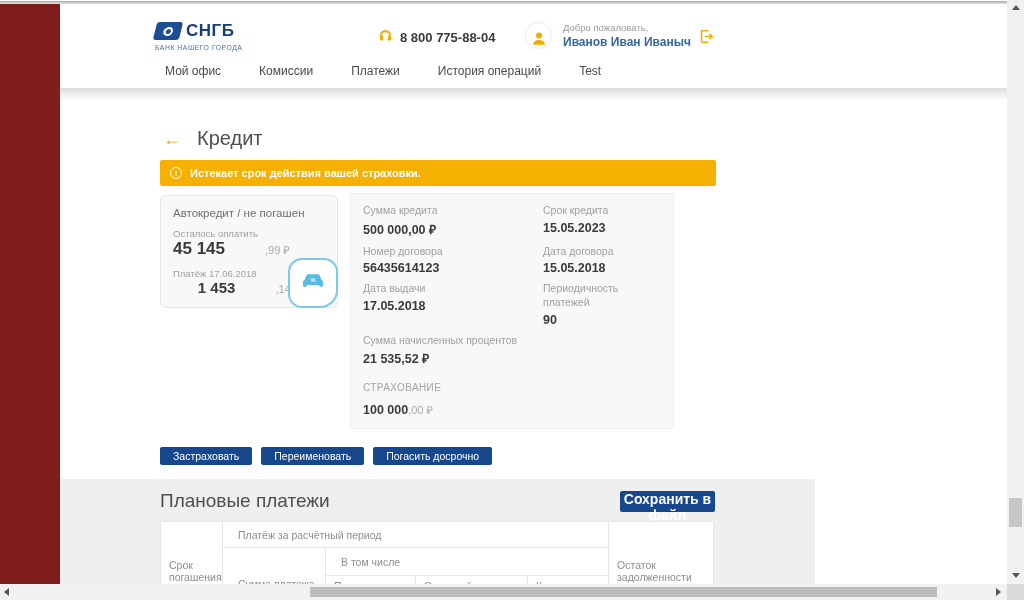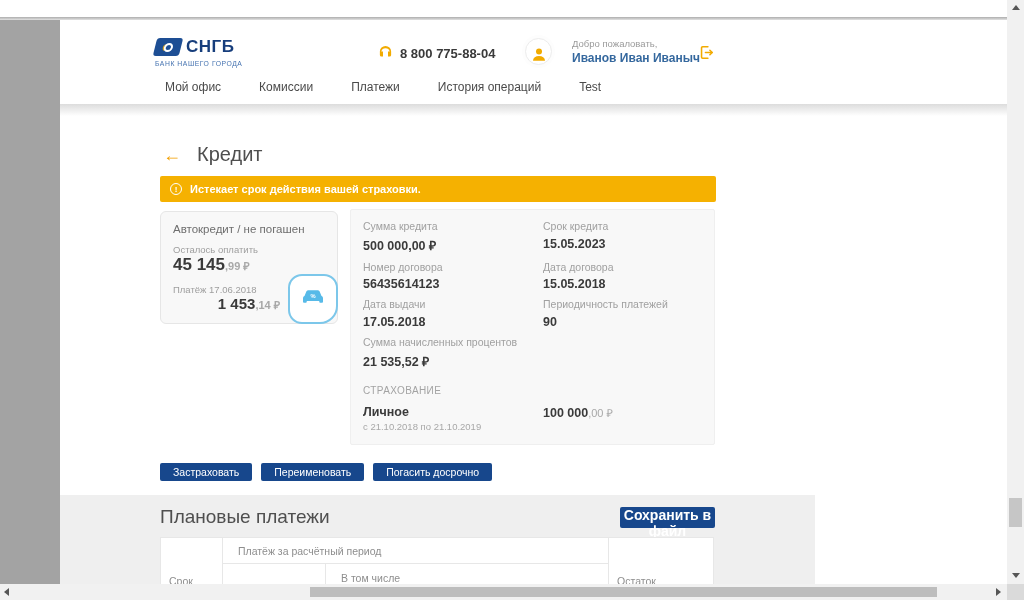--- a/index.html
+++ b/index.html
@@ -1,41 +1,41 @@
 <!DOCTYPE html>
 <html><head>
 <meta charset="utf-8">
 <style>
   * { margin:0; padding:0; box-sizing:border-box; }
   html,body { width:1024px; height:600px; overflow:hidden; background:#fff;
     font-family:"Liberation Sans", sans-serif; }
   body { position:relative; }
 
   
-  .viewport { position:absolute; left:0; top:17px; width:1007px; height:584px;
-    overflow:hidden; background:#a3a3a3; }
+  .viewport { position:absolute; left:0; top:1px; width:1007px; height:584px;
+    overflow:hidden; background:#7f1d1d; }
   .top-edge { position:absolute; left:0; top:0; width:1007px; height:3px;
     background:linear-gradient(#adadad, #e2e2e2); z-index:5; }
 
   .page { position:absolute; left:60px; top:0; width:950px; height:584px; background:#fff; }
 
   
   .logo { position:absolute; left:95px; top:20px; cursor:pointer; }
   .logo-row { display:flex; align-items:center; gap:5px; }
   .logo-mark { width:26px; height:18px; background:#1D4E94; border-radius:3px;
     transform:skewX(-14deg); display:flex; align-items:center; justify-content:center; }
   .logo-ring { width:9px; height:9px; border:2.5px solid #fff; border-radius:50%;
     box-shadow:-2px 0 0 -1px #F2AB00; }
   .logo-name { font-size:17px; font-weight:700; color:#173E7C; letter-spacing:.5px; }
   .logo-sub { font-size:6.8px; color:#4472B0; letter-spacing:.55px; margin-top:3px; }
 
   .phone { position:absolute; left:318px; top:27px; display:flex; align-items:center; gap:7px; }
   .phone-num { font-size:13px; font-weight:700; color:#3a3a3a; }
 
-  .userblock { position:absolute; left:465px; top:21px; display:flex; align-items:center; gap:20px; cursor:pointer; }
+  .userblock { position:absolute; left:465px; top:21px; display:flex; align-items:center; gap:11px; cursor:pointer; }
   .avatar { width:27px; height:27px; border-radius:50%; background:#fff; border:1px solid #ececec;
     display:flex; align-items:flex-end; justify-content:center; overflow:hidden;
     box-shadow:0 0 0 3px #fdfdfd; }
   .welcome { font-size:9.5px; color:#9a9a9a; }
   .username { font-size:12px; font-weight:700; color:#35689E; margin-top:2px; }
 
   .logout { position:absolute; left:638px; top:27px; cursor:pointer; }
 
   .nav { position:absolute; left:105px; top:63px; display:flex; gap:38px;align-items:flex-end; }
   .nav-item { font-size:12px; color:#4a4a4a; cursor:pointer; white-space:nowrap; }
@@ -54,27 +54,27 @@
     color:#fff; font-size:8px; font-weight:700; display:flex; align-items:center; justify-content:center; flex:none; }
   .alert-text { font-size:11px; font-weight:700; color:#fff; }
 
   
   .loan-card { position:absolute; left:100px; top:194px; width:178px; height:113px;
     background:#f8f8f8; border:1px solid #e6e6e6; border-radius:6px; padding:11px 12px; cursor:pointer; }
   .lc-title { font-size:11.5px; color:#6e6e6e; }
   .lc-label { font-size:9.5px; color:#9e9e9e; margin-top:9px; }
   .lc-amt1 { font-size:17px; font-weight:700; color:#3a3a3a; line-height:1.15; }
   .lc-amt2 { font-size:15px; font-weight:700; color:#3a3a3a; line-height:1.2;text-align:center; }
-  .lc-frac { font-size:11px; font-weight:700; color:#a8a8a8; }
+  .lc-frac { font-size:11px; font-weight:400; color:#a8a8a8;padding-left:40px; }
   .car-box { position:absolute; right:-1px; bottom:-1px; width:50px; height:50px; background:#fff;
     border:2px solid #7CC7EA; border-radius:14px 14px 14px 14px; border-bottom-right-radius:18px;
     display:flex; align-items:center; justify-content:center; }
 
   
-  .details { position:absolute; left:290px; top:192px; width:365px; height:236px;
+  .details { position:absolute; left:290px; top:192px; width:324px; height:236px;
     background:#f8f8f8; border:1px solid #efefef; border-radius:2px; padding:10px 12px; overflow:hidden; }
   .dgrid { display:grid; grid-template-columns:168px 1fr; column-gap:12px; }
   .field { margin-bottom:7px; }
   .flabel { font-size:10.5px; color:#a0a0a0; line-height:1.3; }
   .fvalue { font-size:12.5px; font-weight:700; color:#3a3a3a; margin-top:3px; }
   .ins-head { font-size:10px; color:#a3a3a3; letter-spacing:.4px; margin:8px 0 9px; }
   .ins-name { font-size:12.5px; font-weight:700; color:#3a3a3a; }
   .ins-period { font-size:9.5px; color:#a8a8a8; margin-top:2px; }
   .ins-amt { font-size:12.5px; font-weight:700; color:#3a3a3a; }
   .ins-frac { font-size:11px; font-weight:400; color:#a8a8a8; }
@@ -225,24 +225,20 @@
           <div class="flabel">Периодичность платежей</div>
           <div class="fvalue">90</div>
         </div>
         <div class="field">
           <div class="flabel">Сумма начисленных процентов</div>
           <div class="fvalue">21 535,52 ₽</div>
         </div>
       </div>
       <div class="ins-head">СТРАХОВАНИЕ</div>
       <div class="dgrid ins-row">
-        <div>
-          <div class="ins-name">Личное</div>
-          <div class="ins-period">с 21.10.2018 по 21.10.2019</div>
-        </div>
         <div class="ins-amt"><span>100 000</span><span class="ins-frac">,00 ₽</span></div>
       </div>
 
     </div>
 
     <div class="actions">
       <button class="btn">Застраховать</button>
       <button class="btn">Переименовать</button>
       <button class="btn">Погасить досрочно</button>
     </div>

